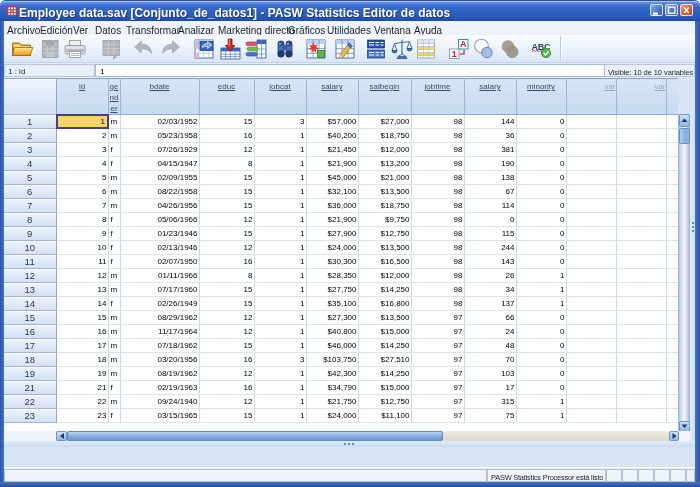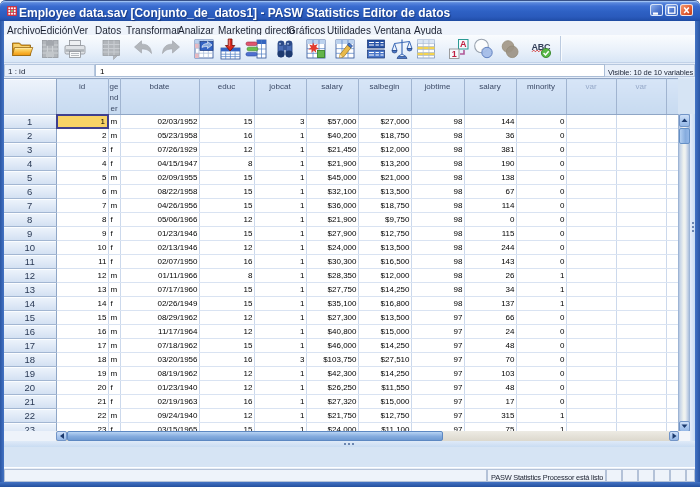--- a/index.html
+++ b/index.html
@@ -30,23 +30,23 @@
 .tbi { position:absolute; top:2px; width:24px; height:24px; }
 
 #cellref { position:absolute; left:4px; top:63px; width:691px; height:15px; background:#e4ecf8; z-index:40; }
 #crlabel { position:absolute; left:0px; top:1px; width:91px; height:13px; background:#e9f0fa; border:1px solid #b6c7de; font-size:8px; color:#20283a; padding:2px 0 0 3px; }
 #crfield { position:absolute; left:91px; top:1px; width:510px; height:13px; background:#fff; border:1px solid #aabdd6; font-size:8px; color:#000; padding:2px 0 0 4px; }
 #crvis { position:absolute; left:601px; top:1px; width:90px; height:13px; background:#e9f0fa; border:1px solid #b6c7de; border-left:none; font-size:7.5px; letter-spacing:-0.08px; color:#20283a; padding:2.5px 2px 0 3px; white-space:nowrap; }
 
 #gridwrap { position:absolute; left:4px; top:78px; width:674px; height:353px; overflow:hidden; background:#fff; z-index:30; }
 table.grid { border-collapse:collapse; table-layout:fixed; }
 table.grid td { overflow:hidden; white-space:nowrap; font-size:8px; height:14px; padding:0; }
-tr.hrow td { height:24px; border-top:1px solid #8fa3c2; }
+tr.hrow td { height:24px; border-top:1px solid #8fa3c2;text-decoration:underline; }
 .hc { background:linear-gradient(to bottom,#d7e5f7,#c7daf0); border-right:1px solid #a0b4d0; border-bottom:1px solid #8fa6c6; color:#3c4a66; text-align:center; vertical-align:top; padding-top:2px !important; line-height:11px; }
-.hvar { color:#96a9c9; }
+.hvar { color:#96a9c9;text-align:right; }
 .hpart { border-right:none; }
 .corner { border-right:1px solid #8fa6c6 !important; background:linear-gradient(to bottom,#dce8f6,#cfdff2); box-shadow:none; font-size:8px; }
 .rh { background:linear-gradient(to bottom,#edf3fb,#d2e0f2); border-right:1px solid #8fa6c6; border-bottom:1px solid #a2b6d2; box-shadow:inset 0 1px 0 #fbfdff; color:#2a3a55; text-align:center; font-size:9.5px !important; }
 .dc { background:#fff; border-right:1px solid #ccd9ec; border-bottom:1px solid #d9e3f2; color:#000; }
 .dc.num { text-align:right; padding-right:1px !important; }
 .dc.gen { text-align:left; padding-left:2px !important; }
 .dc.part { border-right:none; }
 #selcell { position:absolute; left:52px; top:36px; width:53px; height:15px; background:#f8d366; border:2px solid #40408e; z-index:5; font-size:8px; text-align:right; padding:1px 2px 0 0; color:#000; }
 
 #vscroll { position:absolute; left:678px; top:114px; width:12px; height:317px; background:linear-gradient(to right,#aec2de 0px,#c6d4e8 1px,#f3f5ee 45%,#e9edf1 60%,#a9bedc 92%,#93acce 100%); border-left:1px solid #9db4d4; z-index:35; }
@@ -613,43 +613,27 @@
 <td class="dc num">$42,300</td>
 <td class="dc num">$14,250</td>
 <td class="dc num">97</td>
 <td class="dc num">103</td>
 <td class="dc num">0</td>
 <td class="dc"></td>
             <td class="dc"></td>
             <td class="dc part"></td>
 </tr>
 <tr>
-<td class="rh">20</td>
-<td class="dc num">20</td>
-<td class="dc gen">f</td>
-<td class="dc num">01/23/1940</td>
-<td class="dc num">12</td>
-<td class="dc num">1</td>
-<td class="dc num">$26,250</td>
-<td class="dc num">$11,550</td>
-<td class="dc num">97</td>
-<td class="dc num">48</td>
-<td class="dc num">0</td>
-<td class="dc"></td>
-            <td class="dc"></td>
-            <td class="dc part"></td>
-</tr>
-<tr>
 <td class="rh">21</td>
 <td class="dc num">21</td>
 <td class="dc gen">f</td>
 <td class="dc num">02/19/1963</td>
 <td class="dc num">16</td>
 <td class="dc num">1</td>
-<td class="dc num">$27,320</td>
+<td class="dc num">$34,790</td>
 <td class="dc num">$15,000</td>
 <td class="dc num">97</td>
 <td class="dc num">17</td>
 <td class="dc num">0</td>
 <td class="dc"></td>
             <td class="dc"></td>
             <td class="dc part"></td>
 </tr>
 <tr>
 <td class="rh">22</td>

